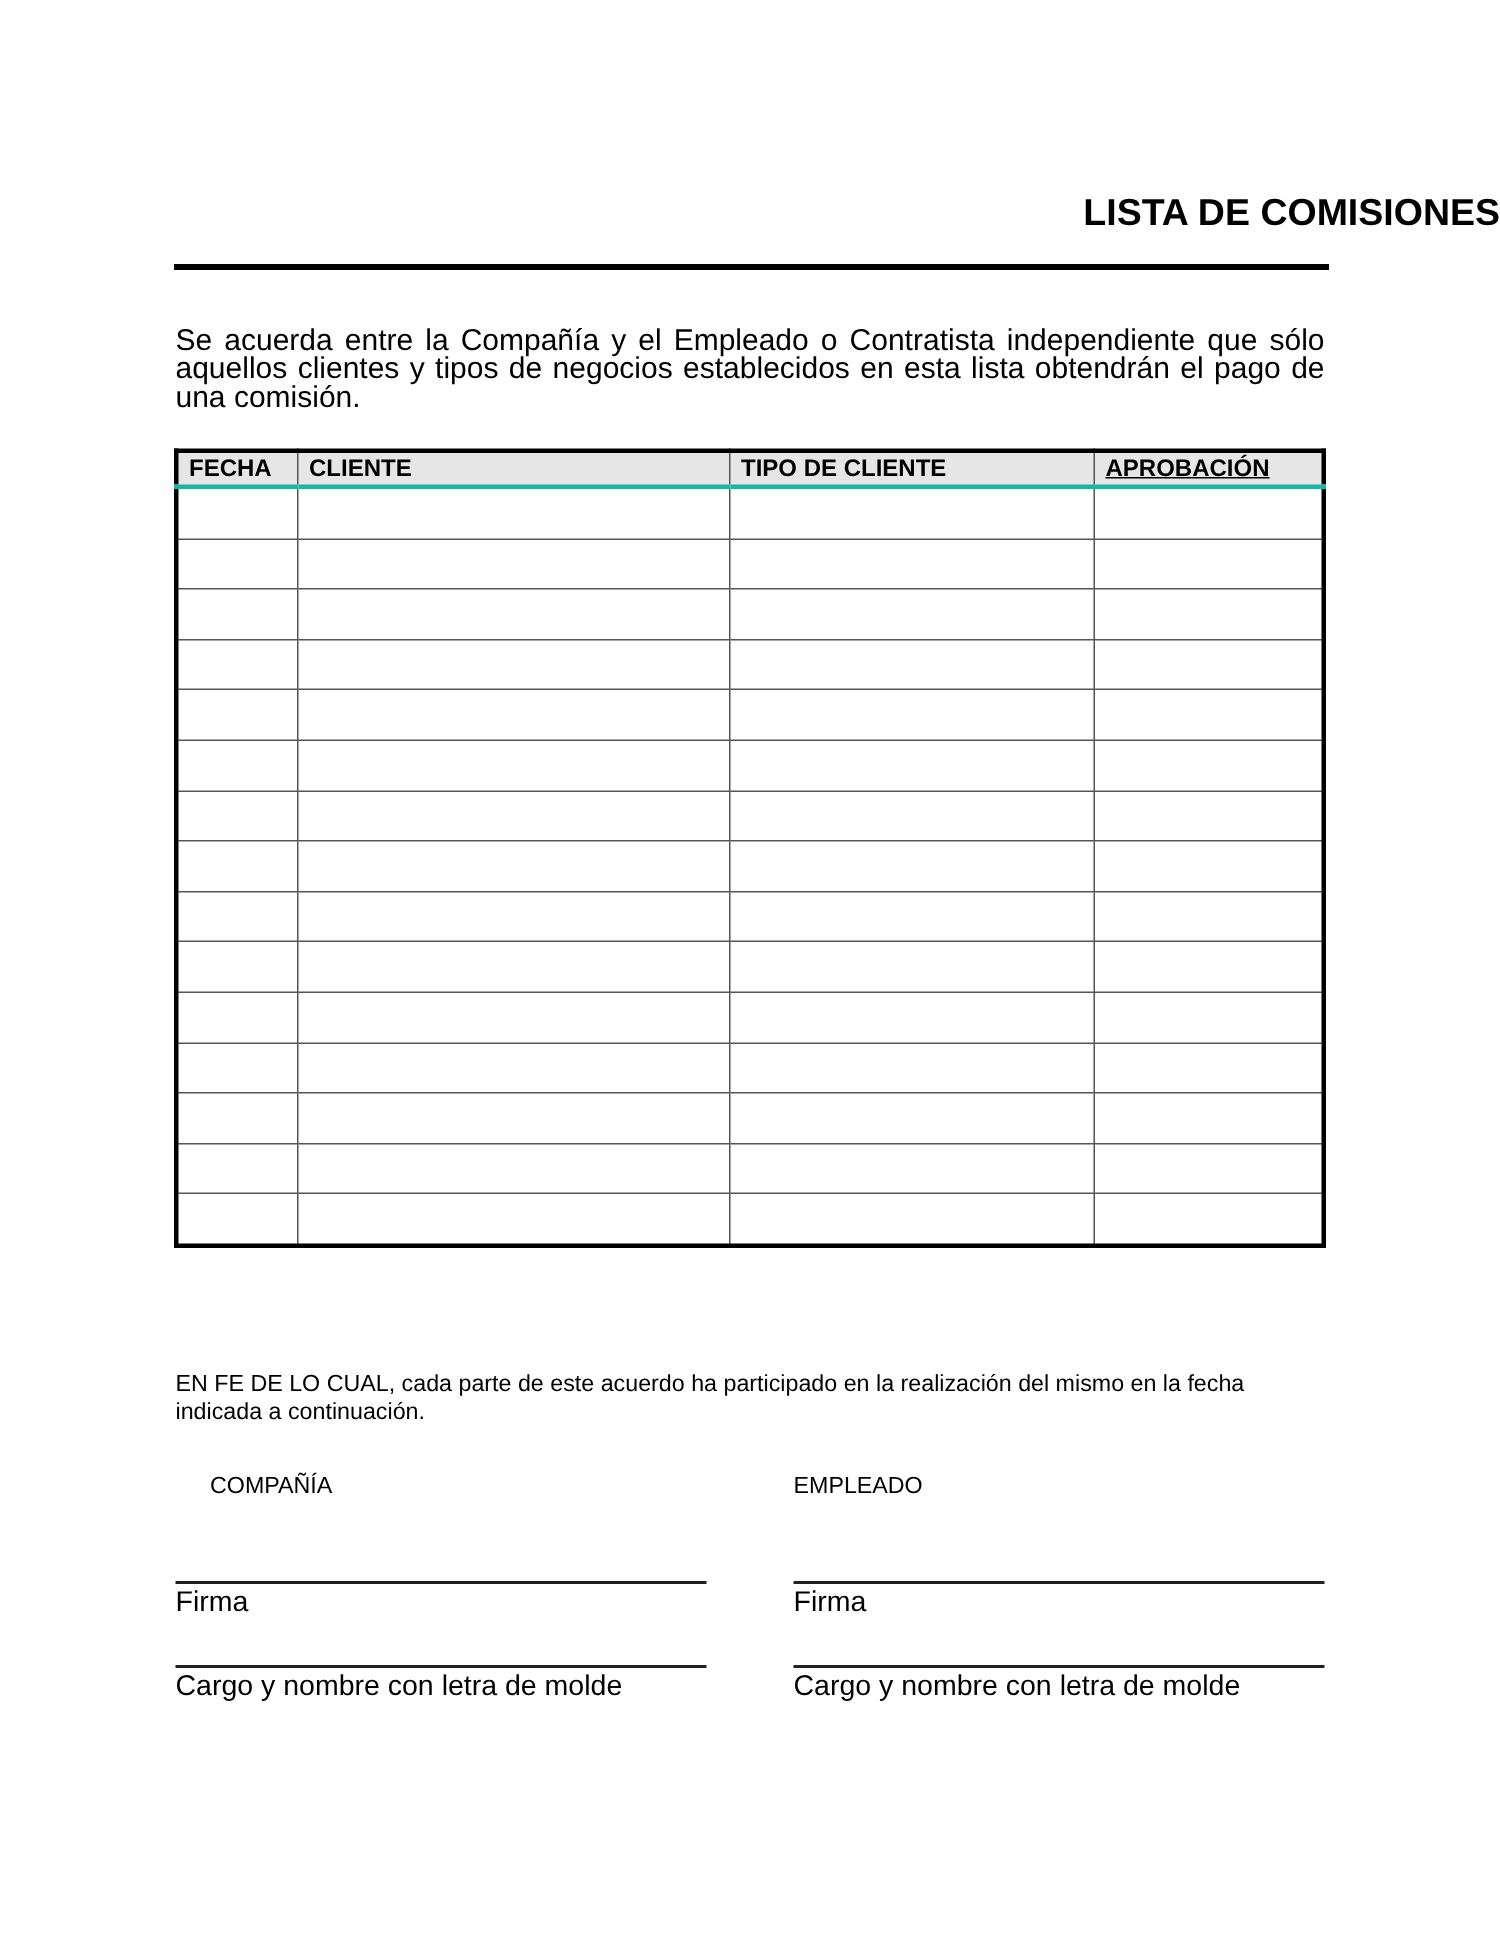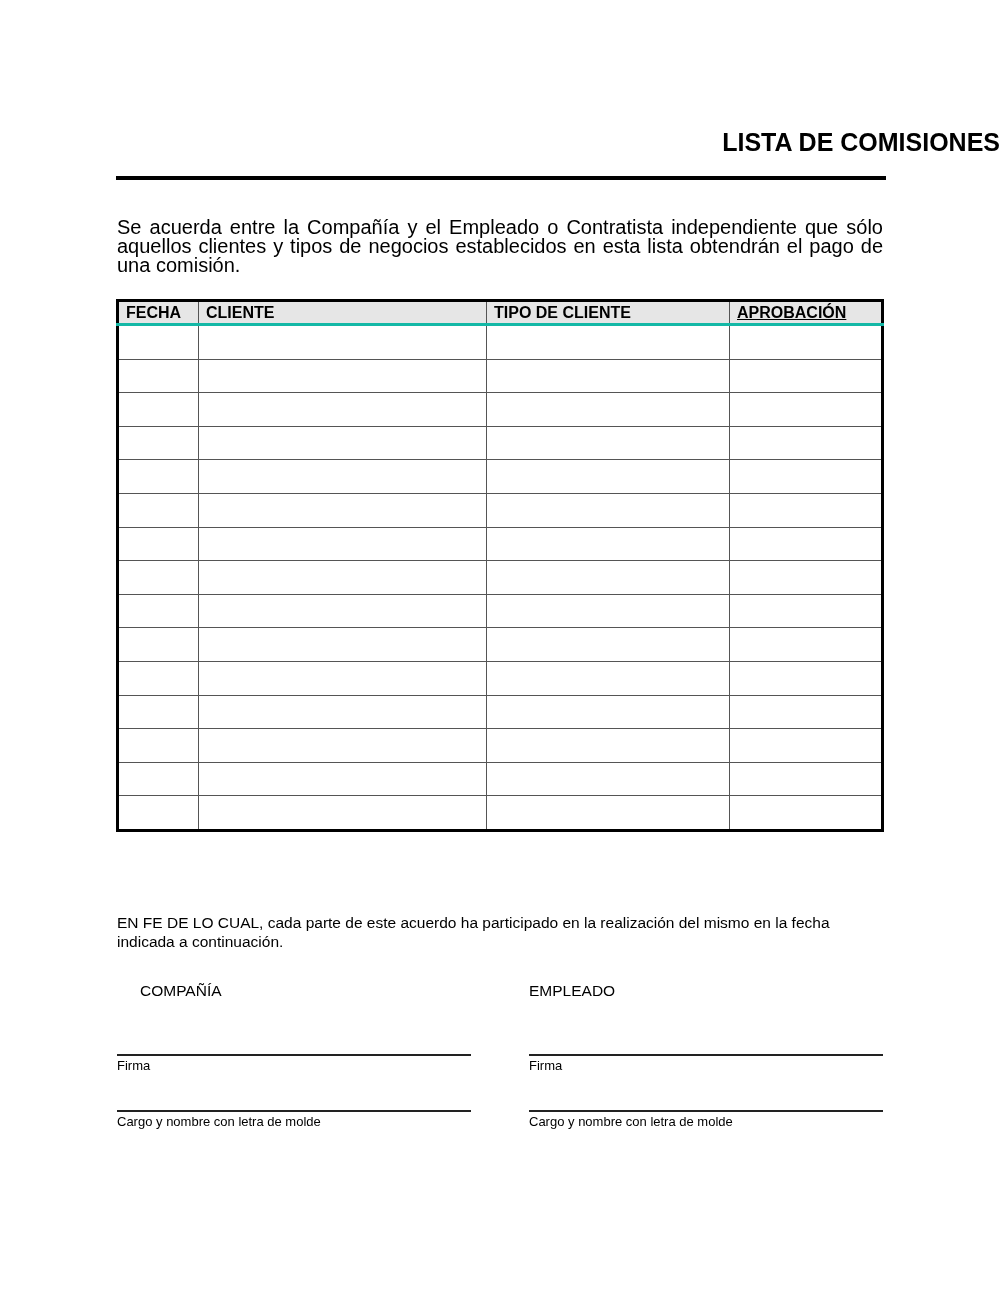--- a/index.html
+++ b/index.html
@@ -9,21 +9,21 @@
   .intro { position:absolute; top:218px; left:117px; width:766px; font-size:20px; line-height:19px; text-align:justify; text-align-last:left; }
   table.comm { position:absolute; top:299px; left:116px; width:768px; border-collapse:collapse; border:3px solid #000; table-layout:fixed; }
   table.comm th { background:#e6e6e6; font-size:16px; font-weight:bold; text-align:left; padding:0 7px; height:21px; border-bottom:3px solid #14b8a6; border-right:1px solid #555; line-height:21px; }
   table.comm th:last-child { border-right:none;text-decoration:underline; }
   table.comm td { height:32.6px; border-right:1px solid #555; border-bottom:1px solid #555; padding:0; }
   table.comm td:last-child { border-right:none; }
   table.comm tr:last-child td { border-bottom:none; }
   .witness { position:absolute; top:900px; left:117px; width:766px; font-size:15.5px; line-height:19px;margin-top:13px; }
   .party { position:absolute; top:982px; font-size:15.5px; }
   .sigline { position:absolute; height:2px; background:#222; width:354px; }
-  .siglabel { position:absolute; font-size:13px; }
+  .siglabel { position:absolute; font-size:19px; }
 </style>
 </head>
 <body>
 
 <div class="title">LISTA DE COMISIONES</div>
 <div class="rule"></div>
 
 <div class="intro">Se acuerda entre la Compañía y el Empleado o Contratista independiente que sólo aquellos clientes y tipos de negocios establecidos en esta lista obtendrán el pago de una comisión.</div>
 
 <table class="comm">

